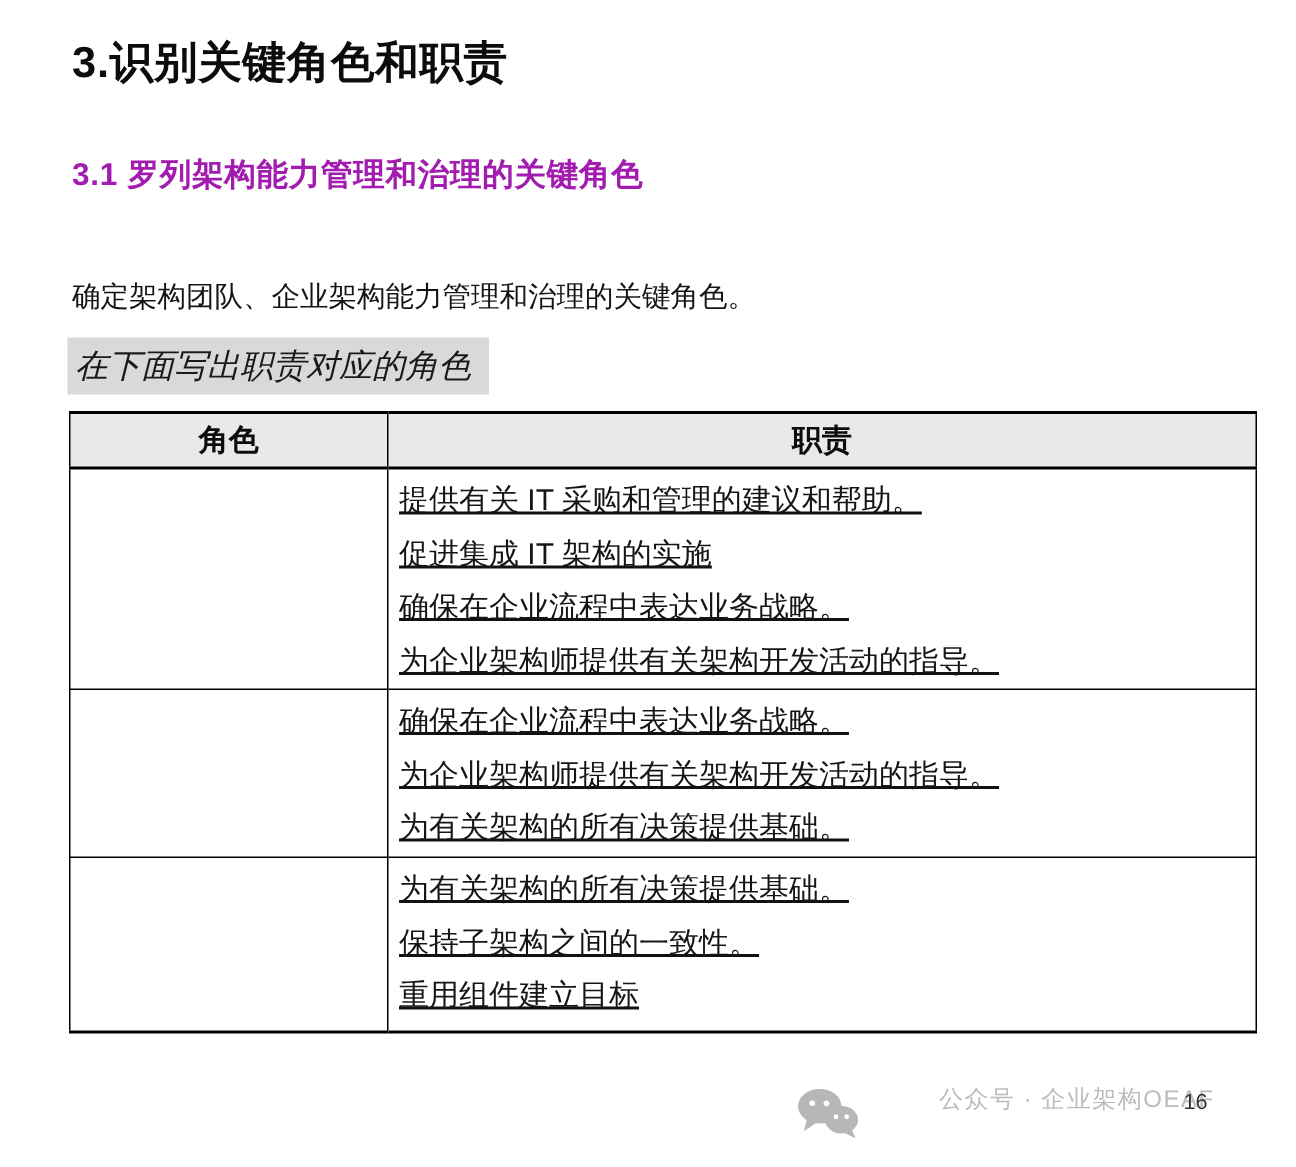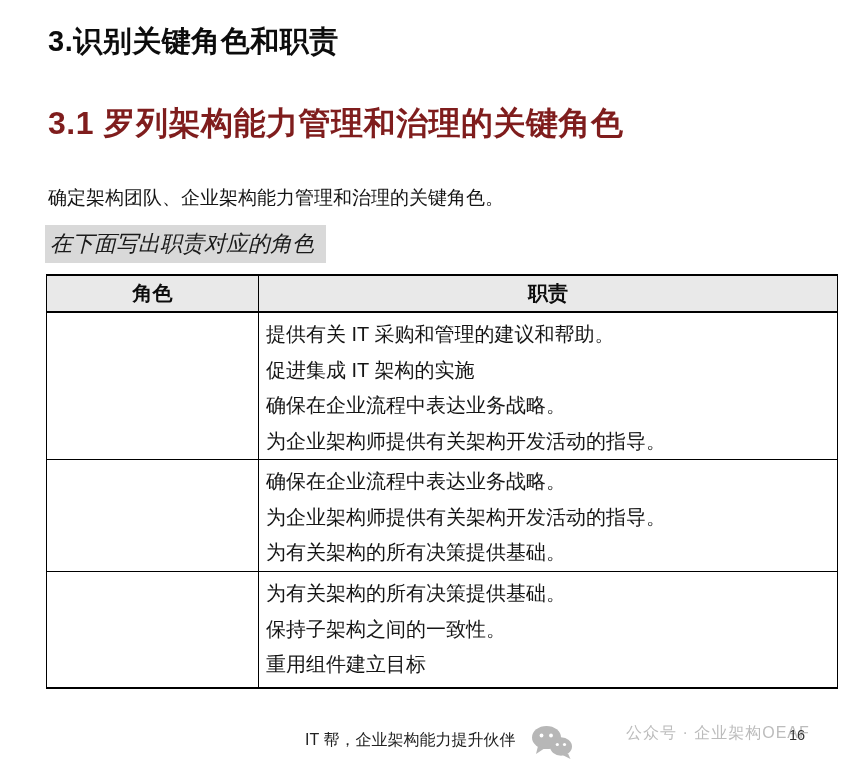--- a/index.html
+++ b/index.html
@@ -13,21 +13,21 @@
   }
   .doc { position: relative; width: 864px; height: 778px; background: #ffffff; }
 
   .h1 {
     position: absolute; left: 48px; top: 22px;
     font-size: 29px; font-weight: bold; color: #0c0c0c;
     letter-spacing: 0.5px;
   }
   .h2 {
     position: absolute; left: 48px; top: 102px;
-    font-size: 32px; font-weight: bold; color: #7f1d1d;
+    font-size: 21px; font-weight: bold; color: #a21caf;
     letter-spacing: 0.5px;
   }
   .intro {
     position: absolute; left: 48px; top: 185px;
     font-size: 19px; color: #151515;
   }
   .note {
     position: absolute; left: 45px; top: 225px;
     width: 281px; height: 38px;
     background: #d9d9d9;
@@ -48,20 +48,21 @@
     border-top: 2.5px solid #000;
     border-bottom: 2px solid #000;
     height: 37px;
     font-size: 20px; font-weight: bold; color: #0c0c0c;
     text-align: center; vertical-align: middle;
   }
   .roles-table td {
     border: 1.5px solid #000;
     vertical-align: top;
     padding: 4px 6px 0 7px;
+    text-decoration: underline;
   }
   .roles-table tr.row-1 { height: 146px; }
   .roles-table tr.row-2 { height: 112px; }
   .roles-table tr.row-3 { height: 116px; }
   .roles-table tr:last-child td { border-bottom: 2.5px solid #000; }
   .duty-line {
     font-size: 20px; color: #151515;
     line-height: 35.5px;
     white-space: nowrap; overflow: hidden;
   }
@@ -128,21 +129,20 @@
         <td></td>
         <td>
           <div class="duty-line">为有关架构的所有决策提供基础。</div>
           <div class="duty-line">保持子架构之间的一致性。</div>
           <div class="duty-line">重用组件建立目标</div>
         </td>
       </tr>
     </tbody>
   </table>
 
-  <div class="footer-brand">IT 帮，企业架构能力提升伙伴</div>
 
   <span class="wechat-icon">
     <svg width="42" height="34" viewBox="0 0 42 34">
       <ellipse cx="15.5" cy="12.5" rx="14.5" ry="11.5" fill="#b7b7b7"></ellipse>
       <polygon points="7,21 5,29 14,23" fill="#b7b7b7"></polygon>
       <circle cx="10.5" cy="10.5" r="1.9" fill="#ffffff"></circle>
       <circle cx="20" cy="10.5" r="1.9" fill="#ffffff"></circle>
       <ellipse cx="30" cy="21.5" rx="11" ry="9.2" fill="#b7b7b7"></ellipse>
       <polygon points="37,28.5 39.5,34 31.5,30" fill="#b7b7b7"></polygon>
       <circle cx="26.3" cy="19.5" r="1.6" fill="#ffffff"></circle>

